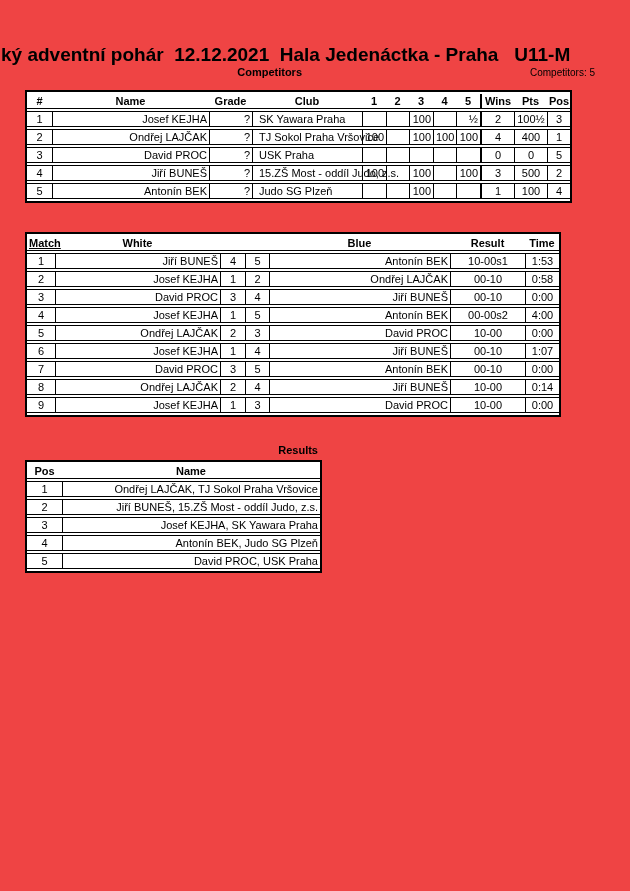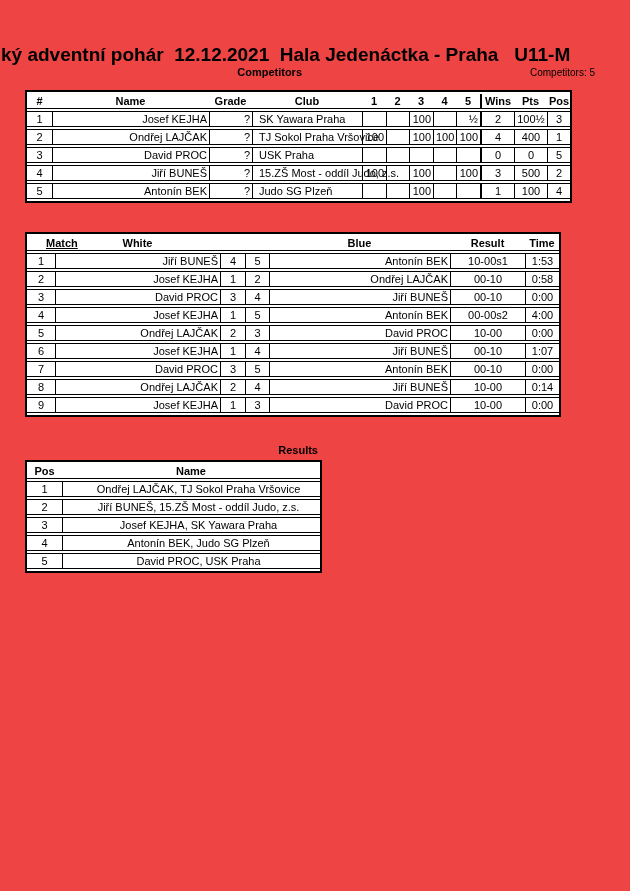--- a/index.html
+++ b/index.html
@@ -28,22 +28,22 @@
   }
   th { font-weight:bold; text-align:center; border-bottom:1px solid #000; }
   td { border-top:1px solid #000; border-bottom:1px solid #000; border-left:1px solid #000; }
   tr td:first-child { border-left:none; }
   .sep { border-left:2px solid #000 !important;margin-left:36px; }
 
   .c { text-align:center; }
   .l { text-align:right; padding-left:6px; }
   .grid { text-align:right; padding-right:2px; }
   .club { text-align:left; padding-left:6px; overflow:visible;margin-top:40px; }
-  .rname { text-align:center; padding-left:16px; }
-  th.hl { text-align:right; padding-left:19px; overflow:visible;text-decoration:underline; }
+  .rname { text-align:right; padding-left:16px; }
+  th.hl { text-align:right; padding-left:2px; overflow:visible;text-decoration:underline; }
 </style>
 </head>
 <body>
 
 <div class="page">
 
   <div class="title">ký adventní pohár  12.12.2021  Hala Jedenáctka - Praha   U11-M</div>
   <div class="sec-label comp-label">Competitors</div>
   <div class="comp-count">Competitors: 5</div>
 

